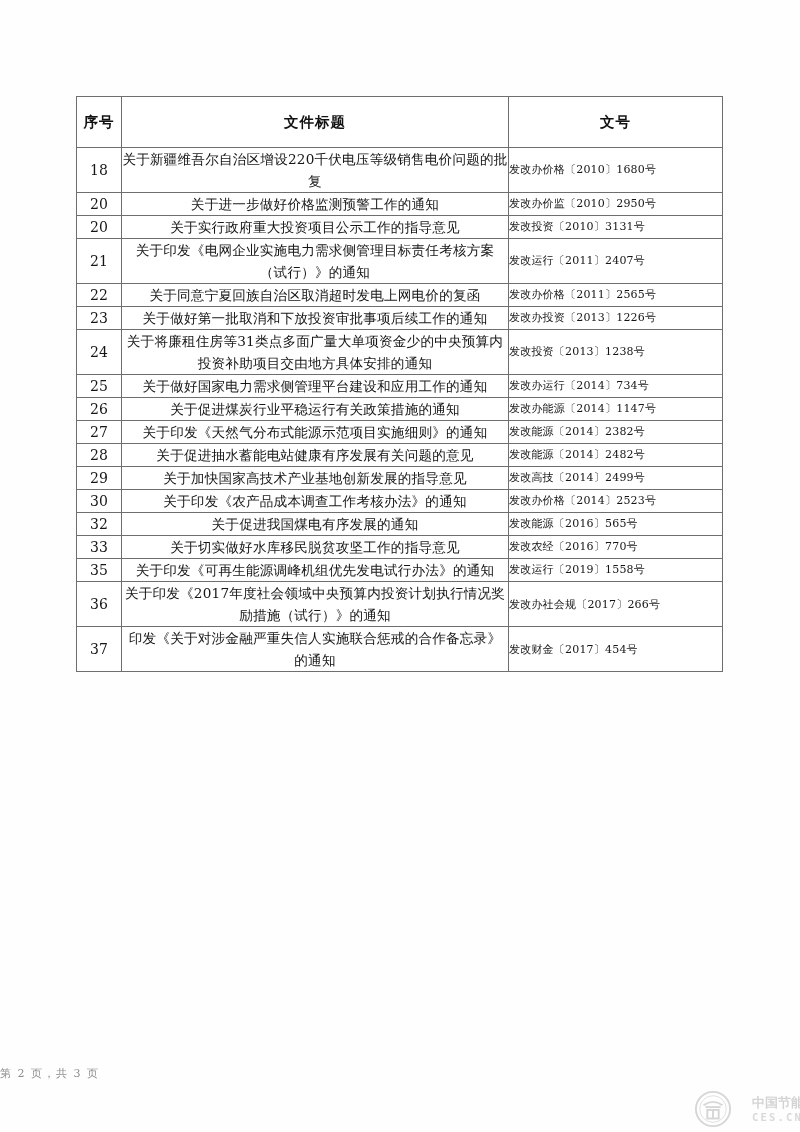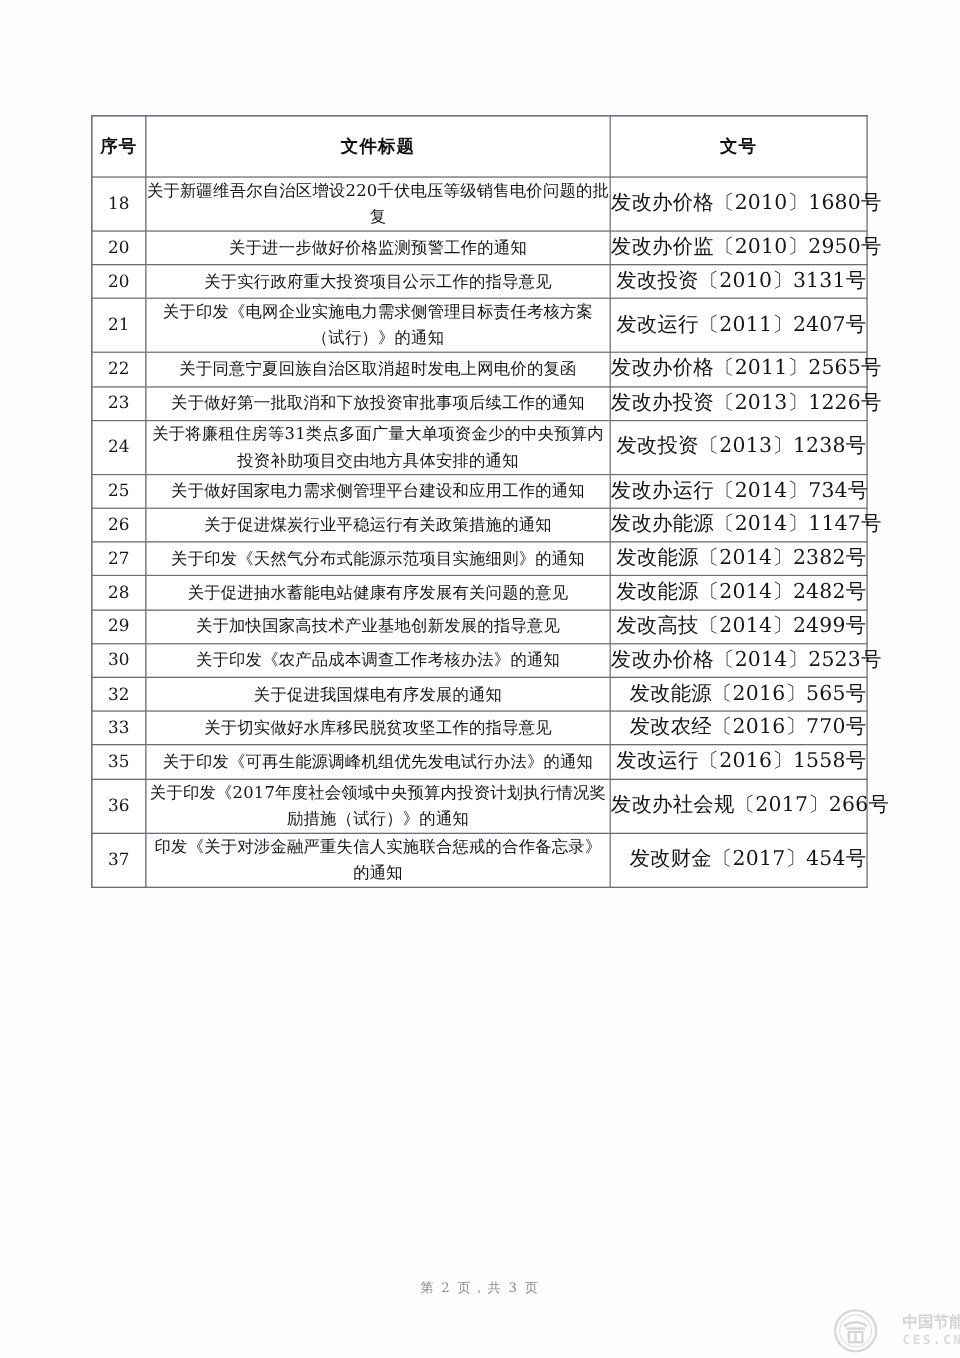--- a/index.html
+++ b/index.html
@@ -27,21 +27,21 @@
   }
 
   
   #doc-table {
     position: absolute;
     left: 76px;
     top: 96px;
     width: 646px;
     border-collapse: collapse;
     table-layout: fixed;
-    background: #8b5cf6;
+    background: #d946ef;
   }
   #doc-table col.c-seq   { width: 45px;  }
   #doc-table col.c-title { width: 387px; }
   #doc-table col.c-num   { width: 214px; }
 
   #doc-table th,
   #doc-table td {
     border: 1px solid #6e6e6e;
     vertical-align: middle;
     padding: 0;
@@ -68,36 +68,35 @@
   }
   .cell-title {
     text-align: center;
     font-size: 13.6px;
     line-height: 1.62;
     padding: 7px 9px;
     color: #151515;
     letter-spacing: 0.2px;
   }
   .cell-num {
-    text-align: right;
-    font-size: 17px;
+    text-align: left;
+    font-size: 11px;
     line-height: 1.6;
     padding: 7px 6px;
     color: #151515;
     letter-spacing: 0.2px;
     white-space: nowrap;
   }
 
   
   #page-footer {
     position: absolute;
     left: 0;
     top: 1066px;
     width: 800px;
-    text-align: center;
     font-size: 11px;
     color: #8d8d8d;
     letter-spacing: 1.5px;
     font-family: "DejaVu Serif", "Liberation Serif", serif;
   }
 
   
   #watermark {
     position: absolute;
     left: 694px;
@@ -228,21 +227,21 @@
           <td class="cell-num">发改能源〔2016〕565号</td>
         </tr>
         <tr>
           <td class="cell-seq">33</td>
           <td class="cell-title">关于切实做好水库移民脱贫攻坚工作的指导意见</td>
           <td class="cell-num">发改农经〔2016〕770号</td>
         </tr>
         <tr>
           <td class="cell-seq">35</td>
           <td class="cell-title">关于印发《可再生能源调峰机组优先发电试行办法》的通知</td>
-          <td class="cell-num">发改运行〔2016〕1558号</td>
+          <td class="cell-num">发改运行〔2019〕1558号</td>
         </tr>
         <tr>
           <td class="cell-seq">36</td>
           <td class="cell-title">关于印发《2017年度社会领域中央预算内投资计划执行情况奖励措施（试行）》的通知</td>
           <td class="cell-num">发改办社会规〔2017〕266号</td>
         </tr>
         <tr>
           <td class="cell-seq">37</td>
           <td class="cell-title">印发《关于对涉金融严重失信人实施联合惩戒的合作备忘录》的通知</td>
           <td class="cell-num">发改财金〔2017〕454号</td>

